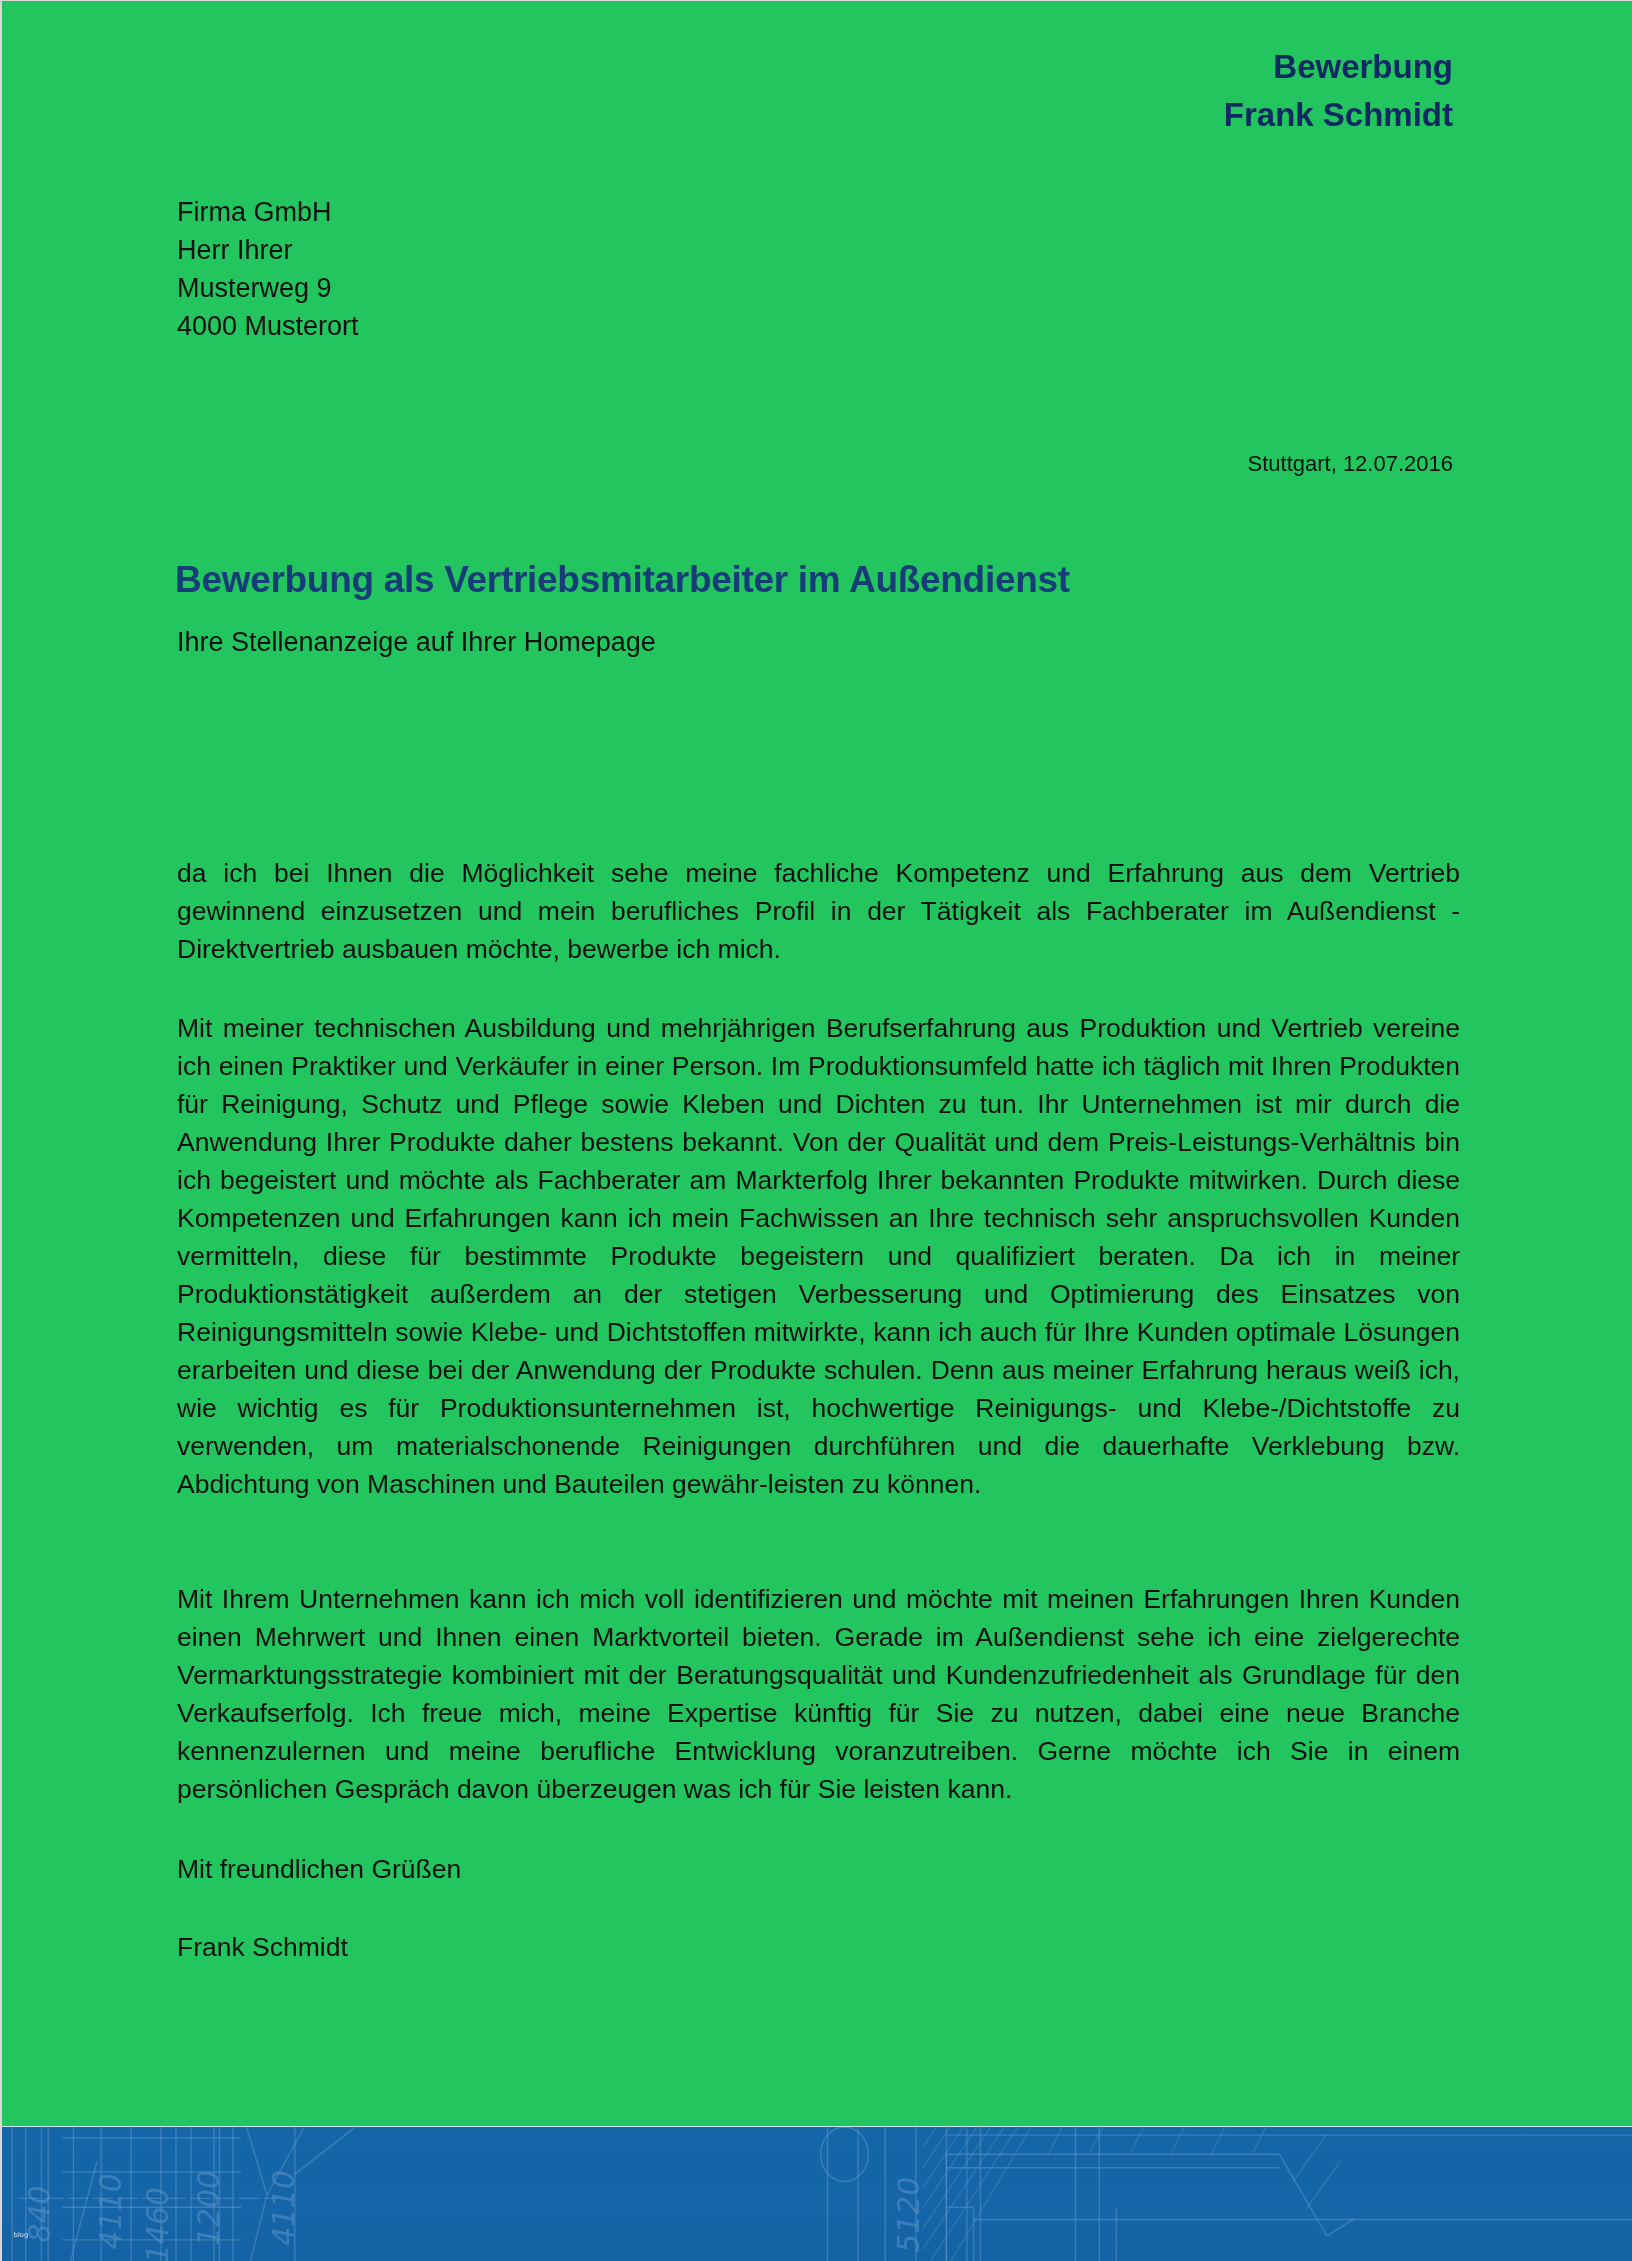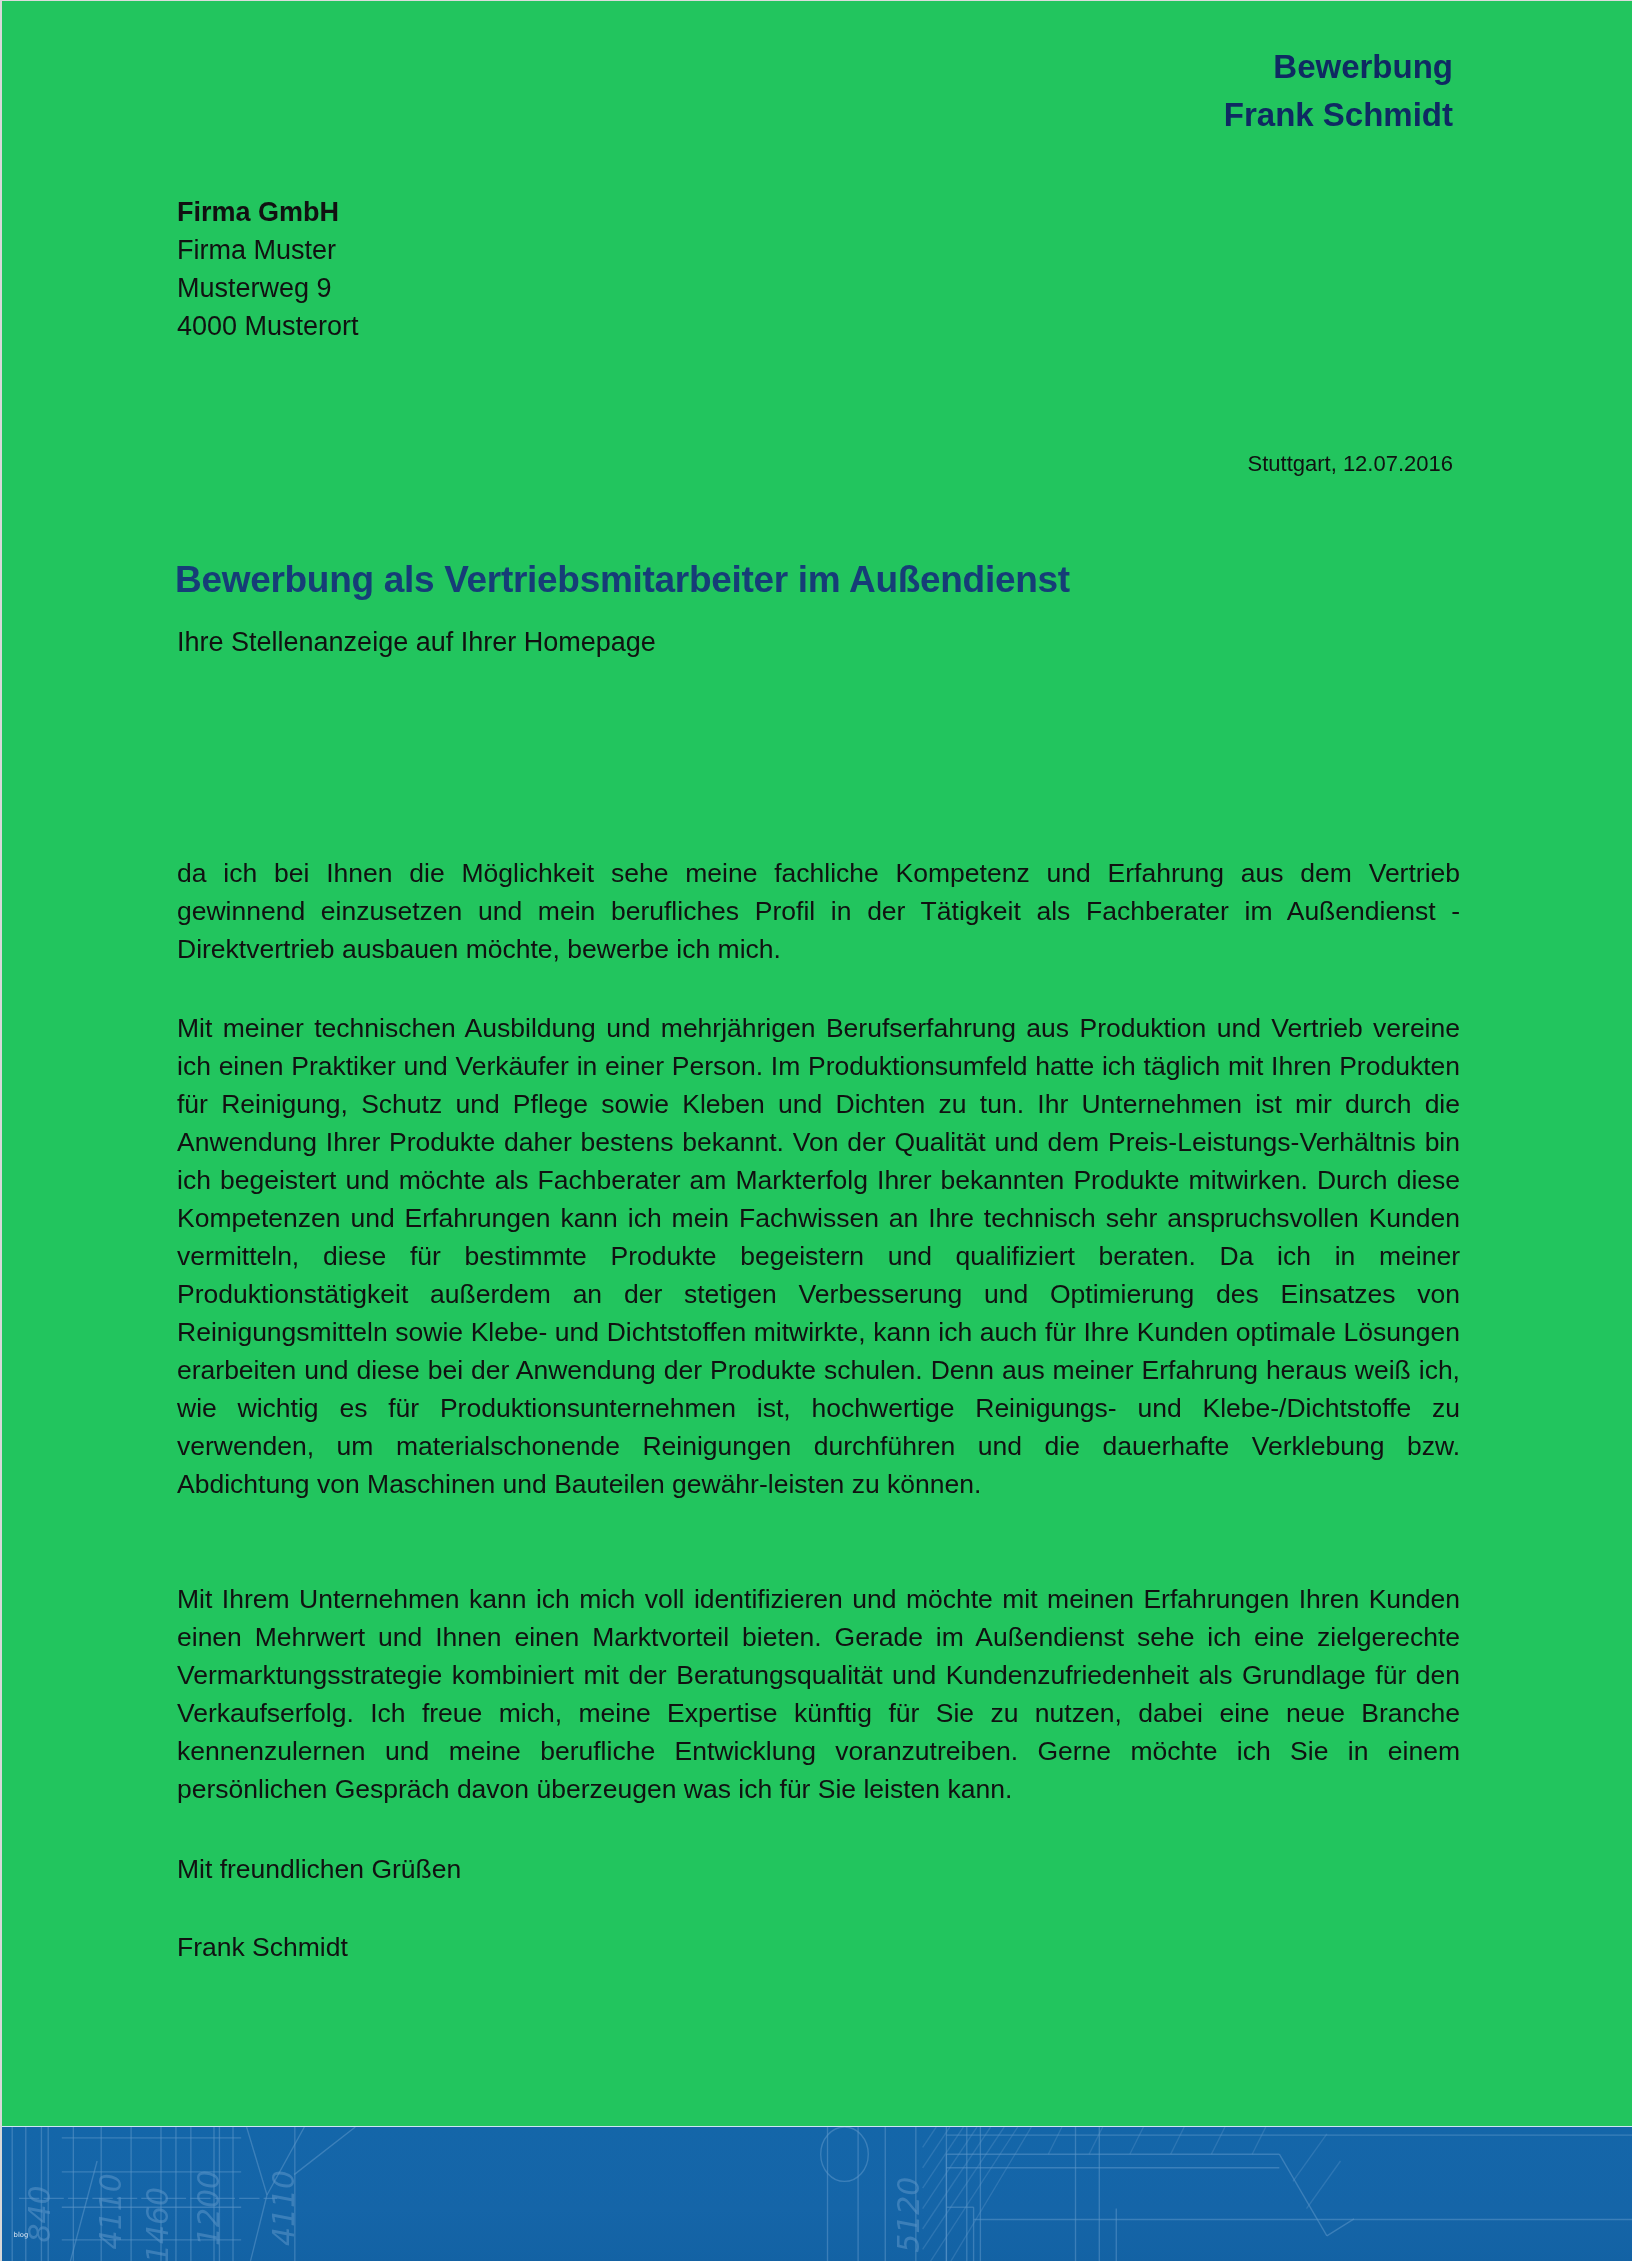--- a/index.html
+++ b/index.html
@@ -35,21 +35,21 @@
       font-size: 33px;
       line-height: 48px;
     }
     .recipient {
       position: absolute;
       left: 175px;
       top: 192px;
       font-size: 27px;
       line-height: 38px;
     }
-    .recipient .company { font-weight: bold; }
+    .recipient .company { font-weight: normal; }
     .date {
       position: absolute;
       right: 179px;
       top: 444px;
       font-size: 22px;
       line-height: 38px;
     }
     .subject {
       position: absolute;
       left: 173px;
@@ -115,21 +115,21 @@
 
 <div class="page">
 
   <div class="header-block">
     <div>Bewerbung</div>
     <div>Frank Schmidt</div>
   </div>
 
   <div class="recipient">
     <div class="company">Firma GmbH</div>
-    <div>Firma Muster</div>
+    <div>Herr Ihrer</div>
     <div>Musterweg 9</div>
     <div>4000 Musterort</div>
   </div>
 
   <div class="date">Stuttgart, 12.07.2016</div>
 
   <div class="subject">Bewerbung als Vertriebsmitarbeiter im Außendienst</div>
   <div class="reference">Ihre Stellenanzeige auf Ihrer Homepage</div>
 
 

